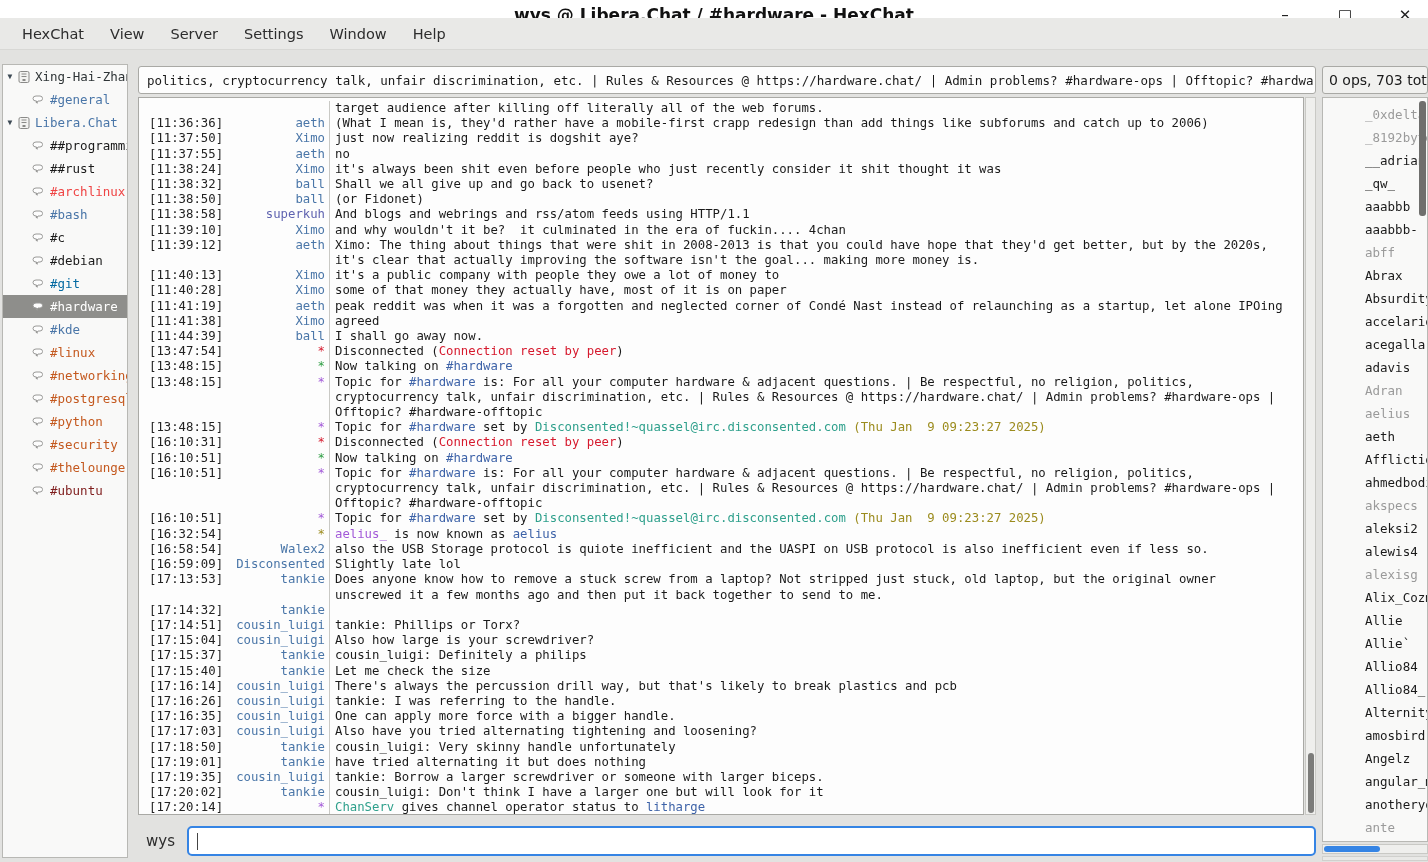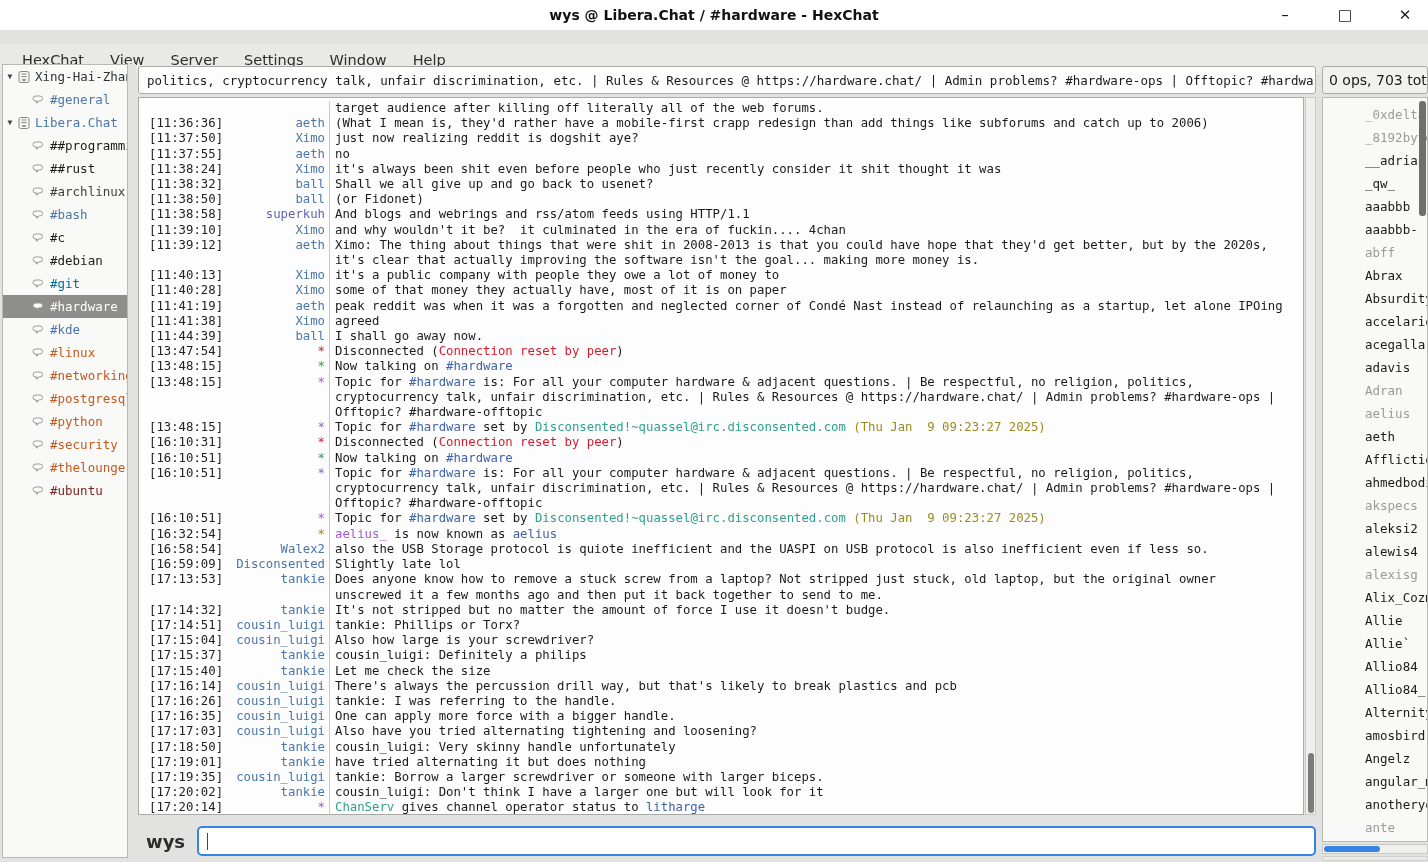--- a/index.html
+++ b/index.html
@@ -2,26 +2,26 @@
 <html><head>
 <meta charset="utf-8">
 <style>
   * { margin:0; padding:0; box-sizing:border-box; }
   html,body { width:1428px; height:862px; overflow:hidden; }
   body { font-family:"DejaVu Sans", "Liberation Sans", sans-serif; background:#e2e2e0; position:relative; }
   .app { position:absolute; inset:0; }
 
   
   .titlebar { position:absolute; left:0; top:0; width:1428px; height:30px; background:#ffffff; display:flex; align-items:center; justify-content:center; }
-  .title { font-weight:bold; font-size:14px; color:#111; }
+  .title { font-weight:bold; font-size:17px; color:#111; }
   .winctrls { position:absolute; right:10px; top:0; height:30px; display:flex; align-items:center; gap:34px; }
   .winbtn { width:26px; height:26px; display:flex; align-items:center; justify-content:center; font-size:15px; color:#222; cursor:default; }
 
   
-  .menubar { position:absolute; left:0; top:44px; width:1428px; height:32px; background:#e9e9e7; border-bottom:1px solid #d8d8d5; display:flex; align-items:center; padding-left:10px; gap:2px; }
+  .menubar { position:absolute; left:0; top:18px; width:1428px; height:32px; background:#e9e9e7; border-bottom:1px solid #d8d8d5; display:flex; align-items:center; padding-left:10px; gap:2px; }
   .menuitem { font-size:14.5px; color:#2d2d2d; padding:4px 12px; border-radius:3px; }
 
   
   .treepanel { position:absolute; left:2px; top:64px; width:126px; height:794px; background:#f9f9f8; border:1px solid #b8b8b4; overflow:hidden; }
   .treerow { height:23px; display:flex; align-items:center; font-family:"DejaVu Sans Mono","Liberation Mono",monospace; font-size:12.5px; white-space:nowrap; overflow:hidden; }
   .treerow .expander { width:14px; text-align:center; font-size:8px; color:#3e4a55; flex:0 0 auto; }
   .treerow .ticon { flex:0 0 auto; margin-right:4px; display:flex; align-items:center; }
   .treerow.selected { background:#8e8e8b; color:#ffffff; }
   .splitter-l { position:absolute; left:128px; top:64px; width:8px; height:794px; background:#e2e2e0; }
 
@@ -44,21 +44,21 @@
   .c-oli { color:#9b8b1d; }
   .c-tea { color:#2fa08c; }
   .c-lnk { color:#3e63a8; }
   .c-def { color:#1a1a1a;text-align:right; }
 
   .chat-vscroll { position:absolute; left:1305px; top:97px; width:11px; height:718px; background:#efefed; border:1px solid #c9c9c5; }
   .chat-vthumb { position:absolute; left:2px; width:6px; border-radius:3px; background:#7c7c7a; }
 
   
   .inputrow { position:absolute; left:138px; top:824px; width:1178px; height:34px; display:flex; align-items:center; }
-  .mynick { font-size:18px; color:#2d2d2d; padding:0 12px 0 8px;font-weight:bold; }
+  .mynick { font-size:15px; color:#2d2d2d; padding:0 12px 0 8px; }
   .inputbox { flex:1; height:30px; background:#ffffff; border:2px solid #3584e4; border-radius:5px; position:relative; }
   .caret { position:absolute; left:8px; top:5px; width:1px; height:17px; background:#444; }
 
   
   .ophdr { position:absolute; left:1322px; top:66px; width:106px; height:28px; background:#f1f1ef; border:1px solid #a9a9a5; border-radius:3px; display:flex; align-items:center; padding:0 6px; overflow:hidden; }
   .ophdr span { font-size:14px; color:#1a1a1a; white-space:nowrap; }
   .userpanel { position:absolute; left:1322px; top:97px; width:106px; height:745px; background:#f9f9f8; border:1px solid #b8b8b4; overflow:hidden; padding:5px 0 0 0; }
   .userrow { height:23px; line-height:23px; padding-left:42px; font-family:"DejaVu Sans Mono","Liberation Mono",monospace; font-size:12.5px; color:#1a1a1a; white-space:nowrap; }
   .userrow.away { color:#9a9a9a; }
   .user-vthumb { position:absolute; right:1px; top:3px; width:7px; height:115px; border-radius:3px; background:#6f6f6d; }
@@ -151,21 +151,21 @@
       </div>
       <div class="treerow">
         <span class="expander"></span>
         <span style="width: 14px; flex: 0 0 auto;"></span>
         <span class="ticon">
           <svg width="15" height="13" viewBox="0 0 15 13">
             <path d="M5 8 Q2 8 2 5.5 Q2 3 5 3 L9 3 Q11.5 3 11.5 5.5 Q11.5 8 9 8 L7 8 L5.5 10 L5.5 8 Z" fill="#fdfdfd" stroke="#9a9a98"></path>
             <path d="M7 10 Q5 10 4.6 8.8" fill="none" stroke="#9a9a98"></path>
           </svg>
         </span>
-        <span style="color: #404040;">#archlinux</span>
+        <span style="color: #ef4444;">#archlinux</span>
       </div>
       <div class="treerow">
         <span class="expander"></span>
         <span style="width: 14px; flex: 0 0 auto;"></span>
         <span class="ticon">
           <svg width="15" height="13" viewBox="0 0 15 13">
             <path d="M5 8 Q2 8 2 5.5 Q2 3 5 3 L9 3 Q11.5 3 11.5 5.5 Q11.5 8 9 8 L7 8 L5.5 10 L5.5 8 Z" fill="#fdfdfd" stroke="#9a9a98"></path>
             <path d="M7 10 Q5 10 4.6 8.8" fill="none" stroke="#9a9a98"></path>
           </svg>
         </span>
@@ -470,21 +470,20 @@
       <div class="chatline">
         <span class="time">[17:13:53]</span>
         <span class="nick c-nick">tankie</span>
         <span class="gut"></span>
         <span class="msg"><span class="c-def">Does anyone know how to remove a stuck screw from a laptop? Not stripped just stuck, old laptop, but the original owner unscrewed it a few months ago and then put it back together to send to me.</span></span>
       </div>
       <div class="chatline">
         <span class="time">[17:14:32]</span>
         <span class="nick c-nick">tankie</span>
         <span class="gut"></span>
-        <span class="msg"><span class="c-def">It's not stripped but no matter the amount of force I use it doesn't budge.</span></span>
       </div>
       <div class="chatline">
         <span class="time">[17:14:51]</span>
         <span class="nick c-nick">cousin_luigi</span>
         <span class="gut"></span>
         <span class="msg"><span class="c-def">tankie: Phillips or Torx?</span></span>
       </div>
       <div class="chatline">
         <span class="time">[17:15:04]</span>
         <span class="nick c-nick">cousin_luigi</span>

